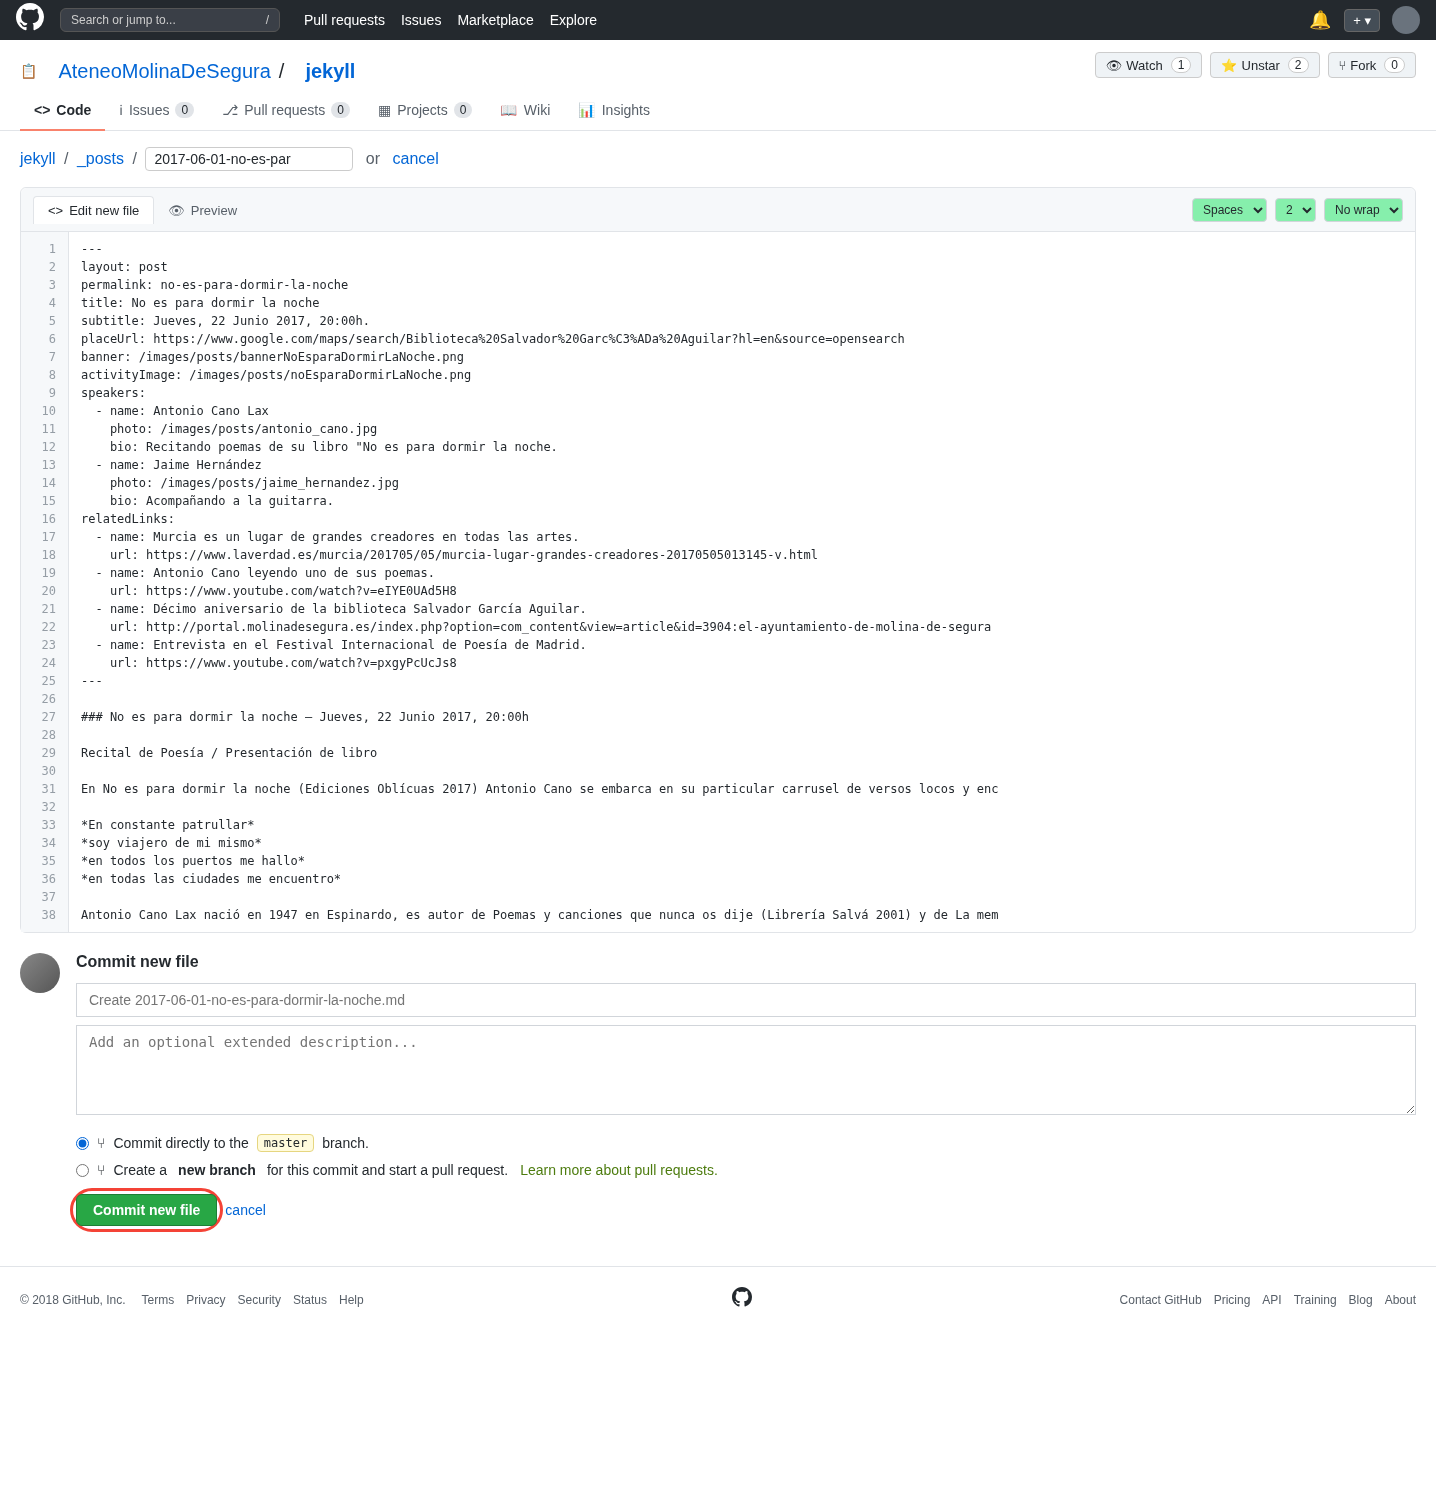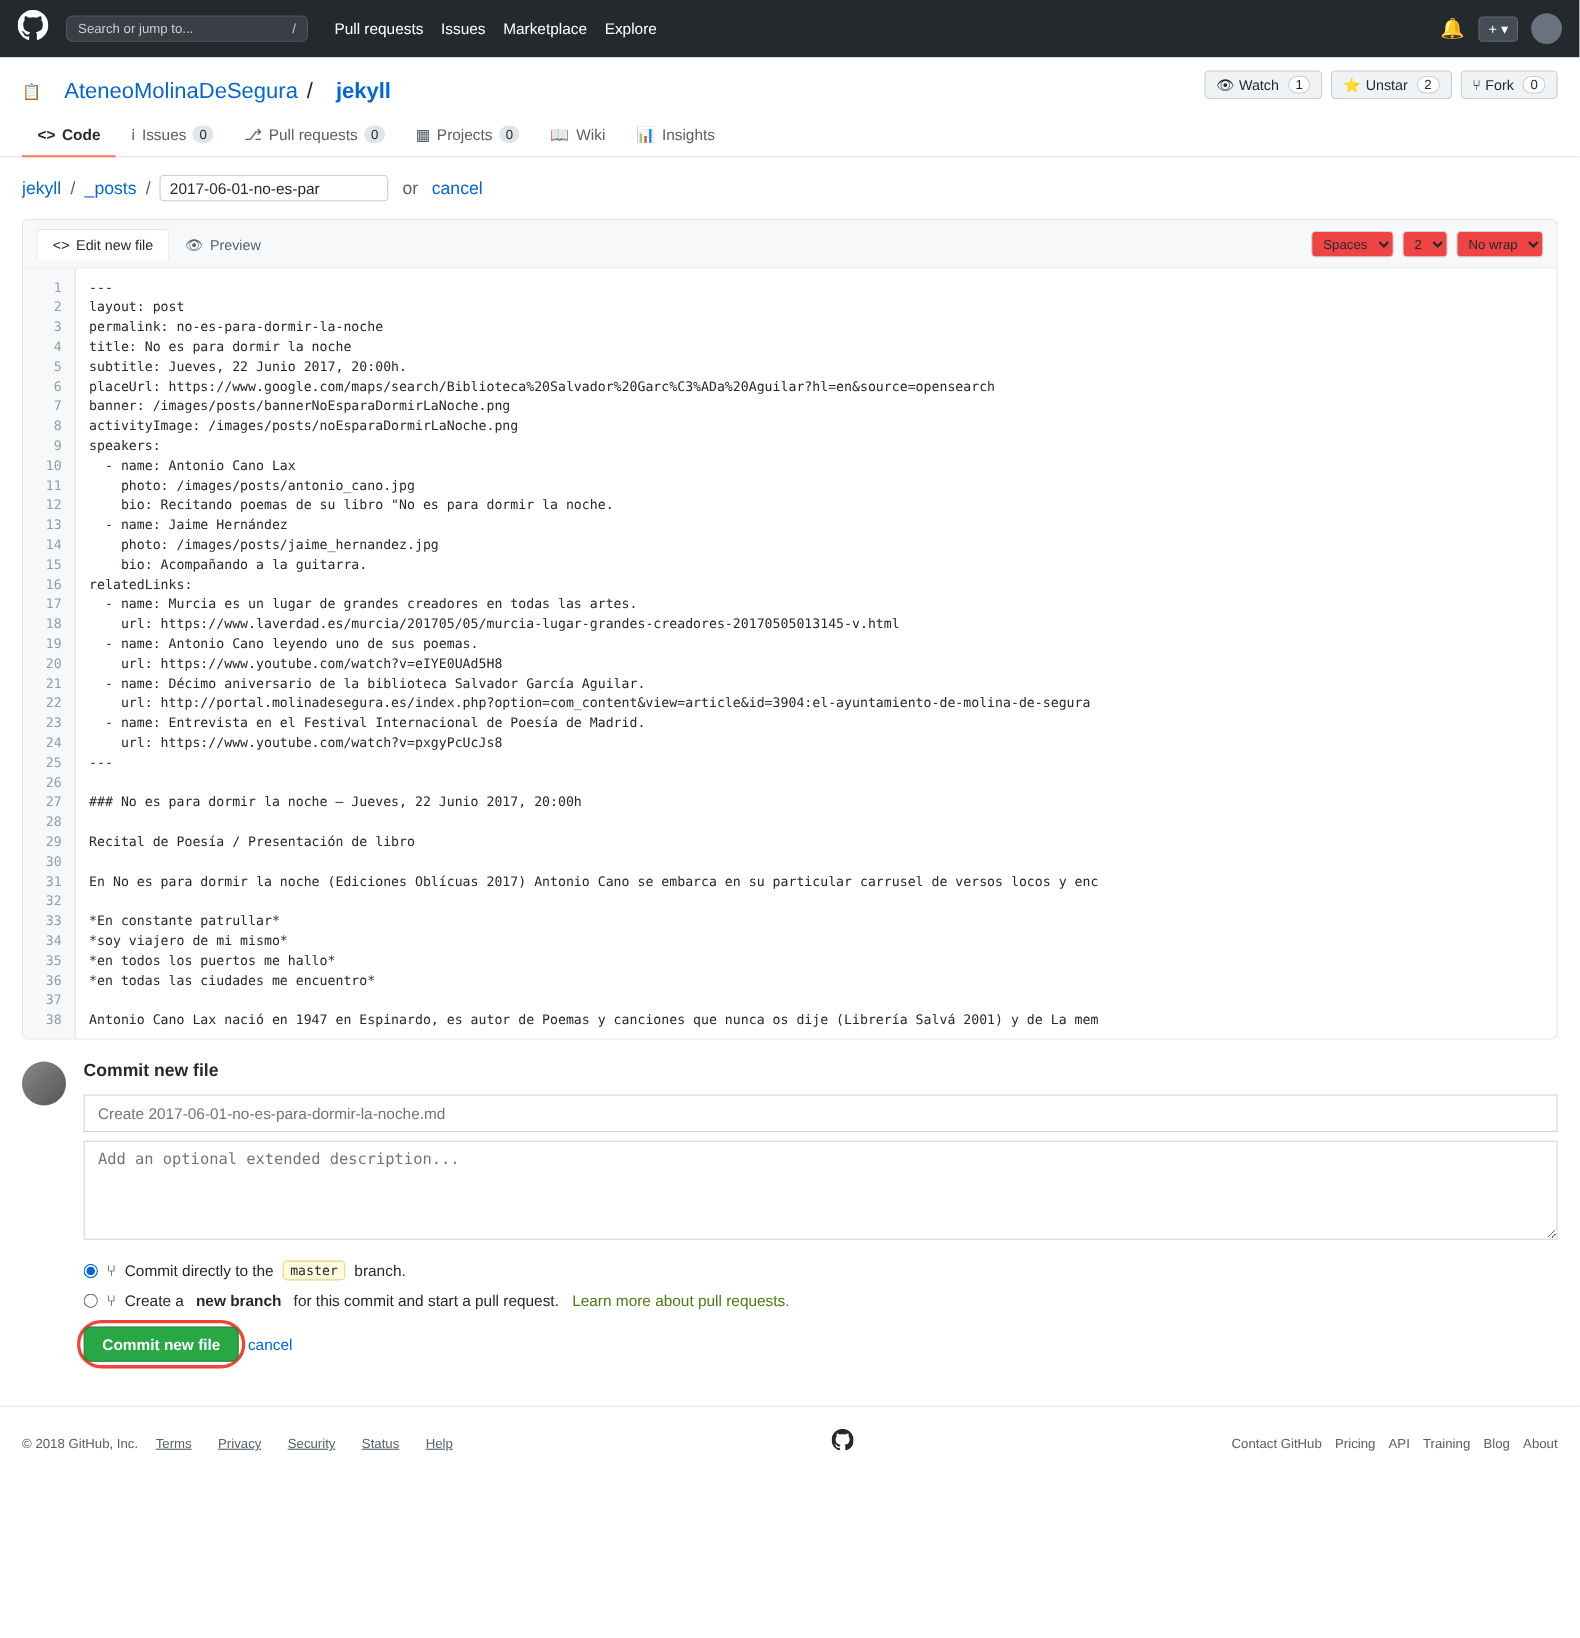--- a/index.html
+++ b/index.html
@@ -1,19 +1,19 @@
 <!DOCTYPE html>
 <html><head>
   <meta charset="utf-8">
   <style>
     * { box-sizing: border-box; margin: 0; padding: 0; }
     body { font-family: -apple-system, BlinkMacSystemFont, "Segoe UI", Helvetica, Arial, sans-serif; font-size: 14px; color: #24292e; background: #fff; }
 
     
-    .navbar { background: #24292e; color: #fff; display: flex; align-items: center; padding: 0 16px; height: 52px; gap: 16px; }
+    .navbar { background: #24292e; color: #fff; display: flex; align-items: center; padding: 0 16px; height: 40px; gap: 16px; }
     .navbar-logo { color: #fff; font-size: 24px; }
     .navbar-search { background: #3a3f47; border: 1px solid #555; border-radius: 6px; color: #fff; padding: 4px 10px; font-size: 13px; width: 220px; display: flex; align-items: center; justify-content: space-between; }
     .navbar-search span { color: #ccc; font-size: 12px; }
     .navbar-links { display: flex; gap: 16px; margin-left: 8px; }
     .navbar-links a { color: #fff; text-decoration: none; font-size: 14px; font-weight: 500; }
     .navbar-right { margin-left: auto; display: flex; align-items: center; gap: 12px; }
     .navbar-right .icon-btn { color: #fff; font-size: 18px; cursor: pointer; }
     .navbar-right .plus-btn { background: #444d56; border: 1px solid #666; border-radius: 4px; color: #fff; padding: 3px 8px; font-size: 13px; cursor: pointer; display: flex; align-items: center; gap: 3px; }
     .avatar { width: 28px; height: 28px; border-radius: 50%; background: #888; overflow: hidden; }
     .repo-title { display: flex; align-items: center; gap: 8px; font-size: 20px; }
@@ -36,21 +36,21 @@
     .breadcrumb .or { color: #586069; margin: 0 8px; }
     .breadcrumb .cancel-link { color: #0366d6; text-decoration: none; }
 
     
     .editor-container { margin: 0 20px; border: 1px solid #e1e4e8; border-radius: 6px; }
     .editor-header { display: flex; align-items: center; justify-content: space-between; background: #f6f8fa; border-bottom: 1px solid #e1e4e8; padding: 8px 12px; border-radius: 6px 6px 0 0; }
     .editor-tabs { display: flex; gap: 0; }
     .editor-tab { display: flex; align-items: center; gap: 6px; padding: 6px 14px; font-size: 13px; cursor: pointer; background: #fff; border: 1px solid #e1e4e8; border-bottom: none; border-radius: 4px 4px 0 0; margin-bottom: -1px; color: #24292e; }
     .editor-tab.inactive { background: #f6f8fa; color: #586069; border: none; }
     .editor-controls { display: flex; align-items: center; gap: 8px; }
-    .editor-controls select { border: 1px solid #d1d5da; border-radius: 4px; padding: 3px 6px; font-size: 12px; background: #ef4444; color: #24292e; }
+    .editor-controls select { border: 1px solid #d1d5da; border-radius: 4px; padding: 3px 6px; font-size: 12px; background: #86efac; color: #24292e; }
     .editor-body { display: flex; font-family: "SFMono-Regular", Consolas, monospace; font-size: 12px; min-height: 500px; overflow: hidden; }
     .line-numbers { background: #f6f8fa; color: #959da5; text-align: right; padding: 8px 12px 8px 8px; user-select: none; min-width: 48px; border-right: 1px solid #e1e4e8; line-height: 18px; }
     .line-numbers div { line-height: 18px; }
     .code-content { flex: 1; padding: 8px 12px; overflow-x: auto; line-height: 18px; white-space: pre; color: #24292e; }
     .code-content .line { line-height: 18px; min-height: 18px; }
 
     
     .commit-section { margin: 20px 20px; display: flex; gap: 16px; }
     .commit-avatar { width: 40px; height: 40px; border-radius: 50%; background: #888; flex-shrink: 0; overflow: hidden; }
     .commit-form { flex: 1; }
@@ -63,21 +63,21 @@
     .commit-option .branch-name { background: #fffbdd; border: 1px solid #e6d680; border-radius: 4px; padding: 1px 6px; font-family: monospace; font-size: 12px; color: #24292e; }
     .commit-option a { color: #0366d6; text-decoration: none; }
     .commit-actions { display: flex; align-items: center; gap: 8px; margin-top: 16px; }
     .commit-btn { background: #28a745; color: #fff; border: 1px solid #1e7e34; border-radius: 6px; padding: 7px 16px; font-size: 14px; font-weight: 600; cursor: pointer; position: relative; }
     .commit-btn-wrapper { position: relative; display: inline-block; }
     .commit-btn-wrapper::before { content: ''; position: absolute; top: -6px; left: -6px; right: -6px; bottom: -6px; border: 3px solid #f44336; border-radius: 30px; }
     .cancel-btn { background: none; border: none; color: #0366d6; font-size: 14px; cursor: pointer; text-decoration: none; }
 
     
     .footer { margin-top: 40px; padding: 20px 20px; border-top: 1px solid #e1e4e8; display: flex; align-items: center; justify-content: space-between; font-size: 12px; color: #586069; }
-    .footer-links { display: flex; gap: 24px; text-decoration: underline; }
+    .footer-links { display: flex; gap: 12px; }
     .footer-links a { color: #586069; text-decoration: none; }
     .footer-right { display: flex; gap: 12px; }
     .footer-right a { color: #586069; text-decoration: none; }
     .footer-logo { font-size: 20px; color: #24292e; }
   </style>
 </head>
 <body>
 
 <nav class="navbar">
   <span class="navbar-logo">

